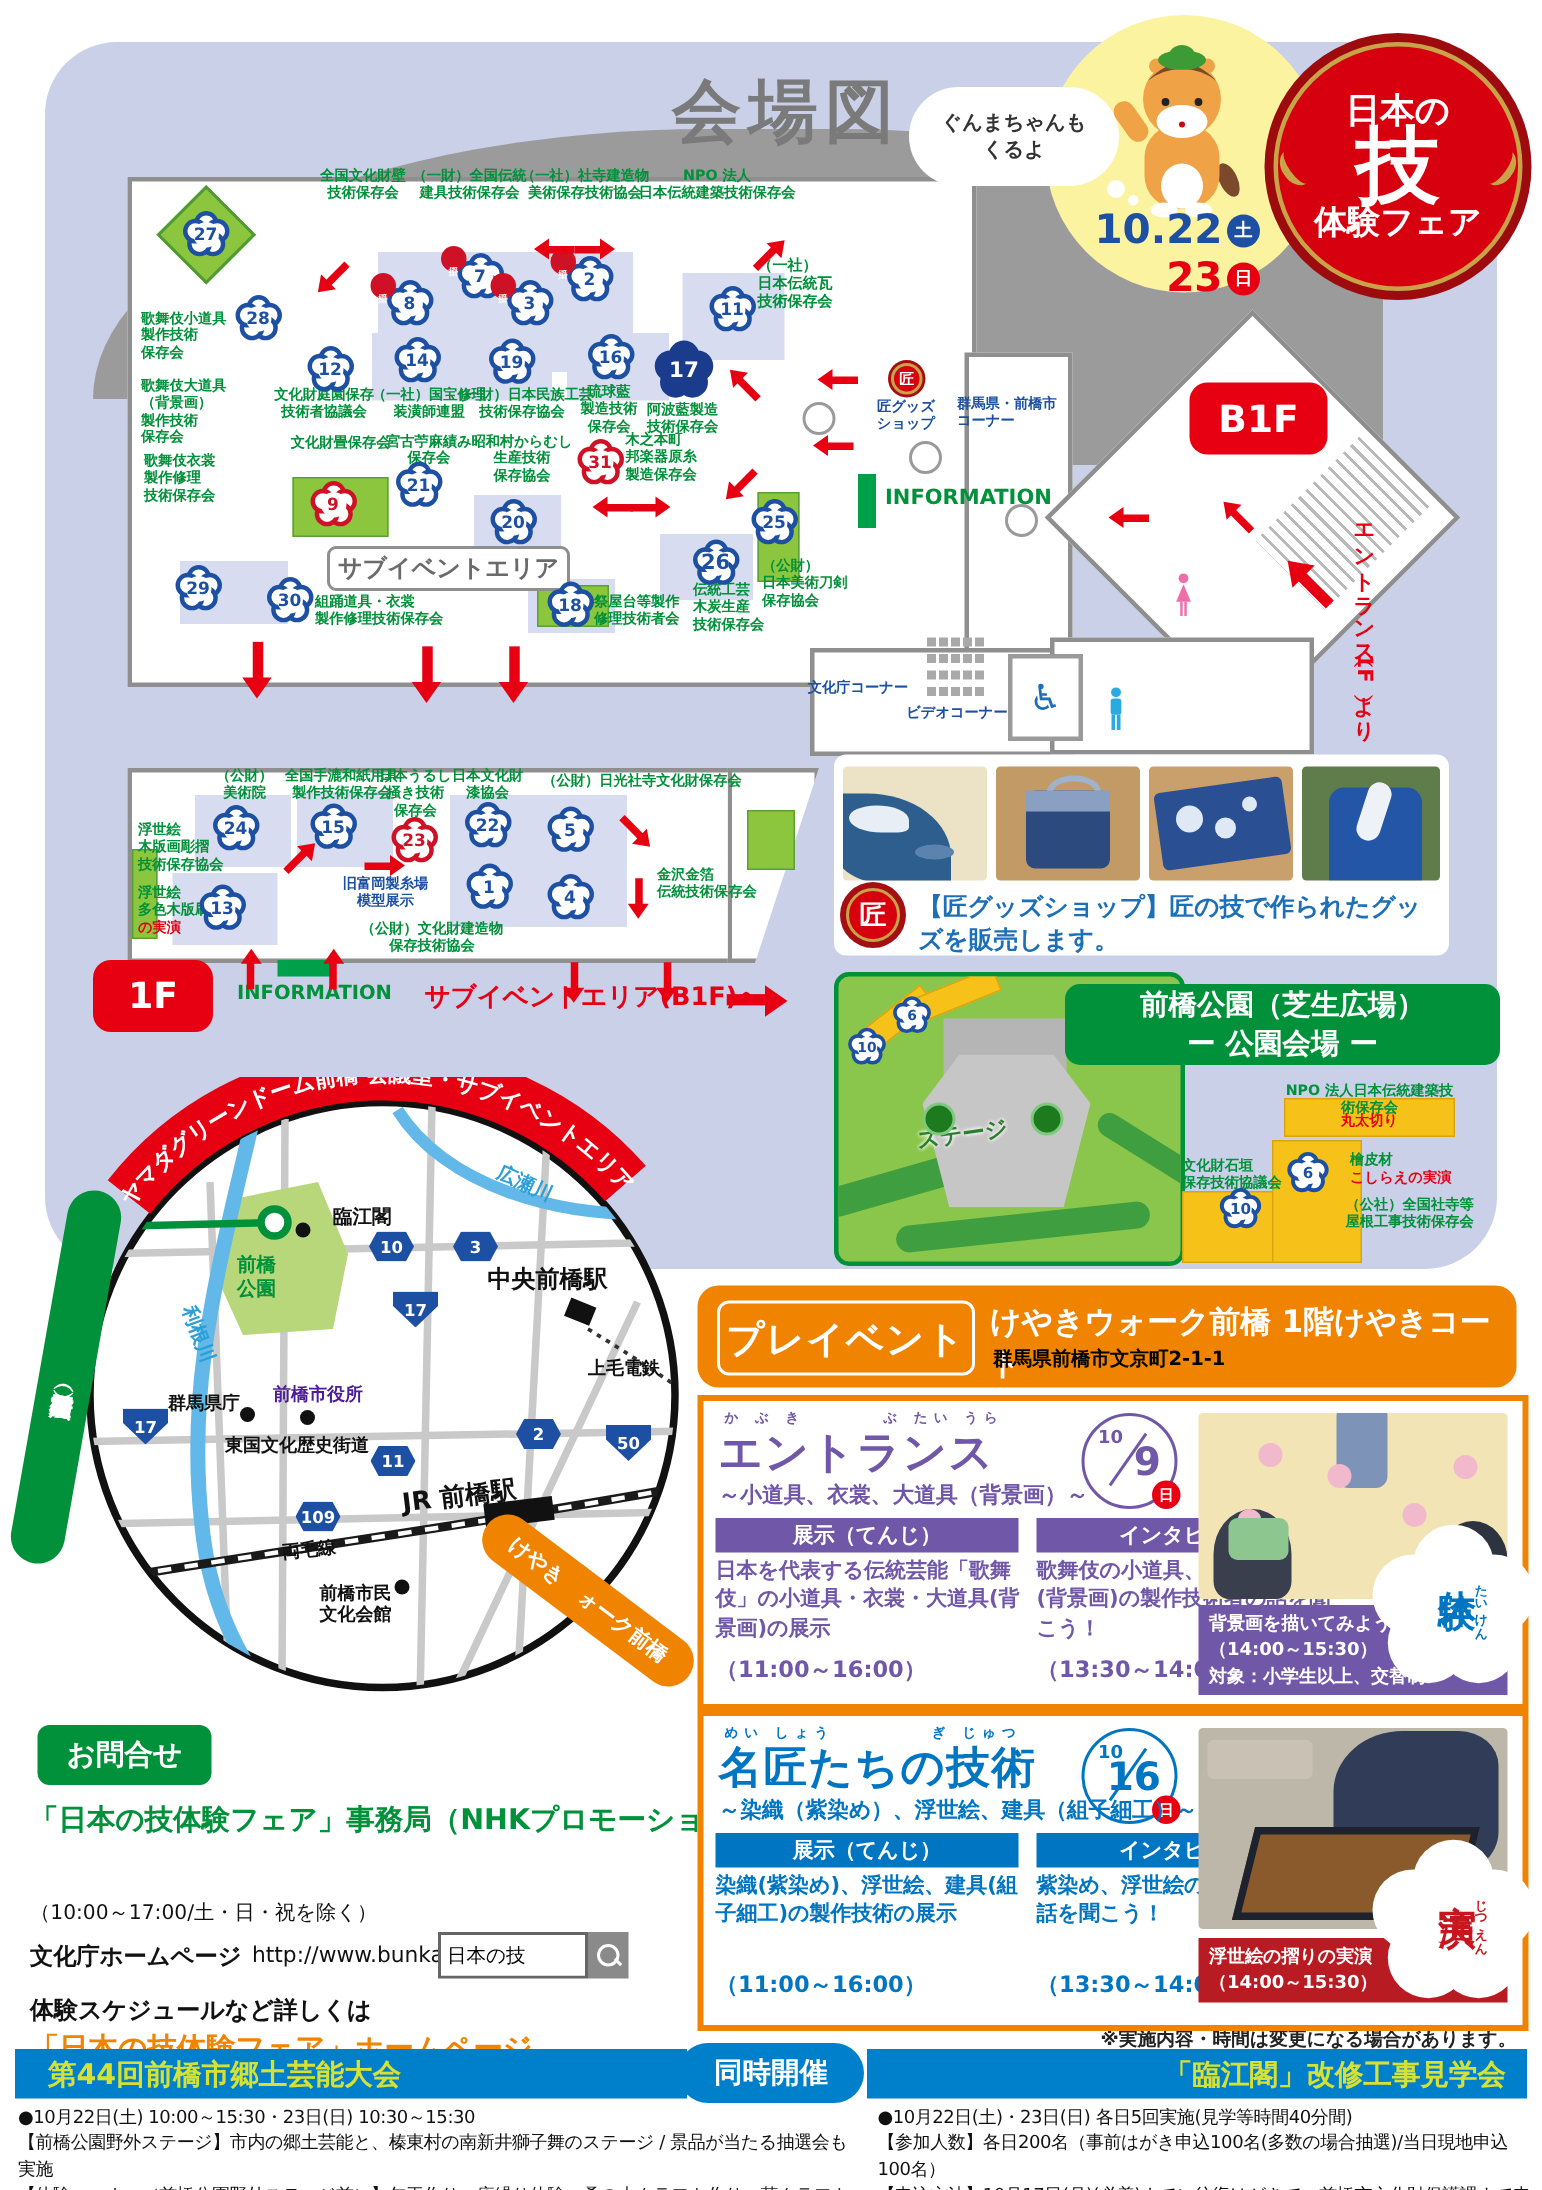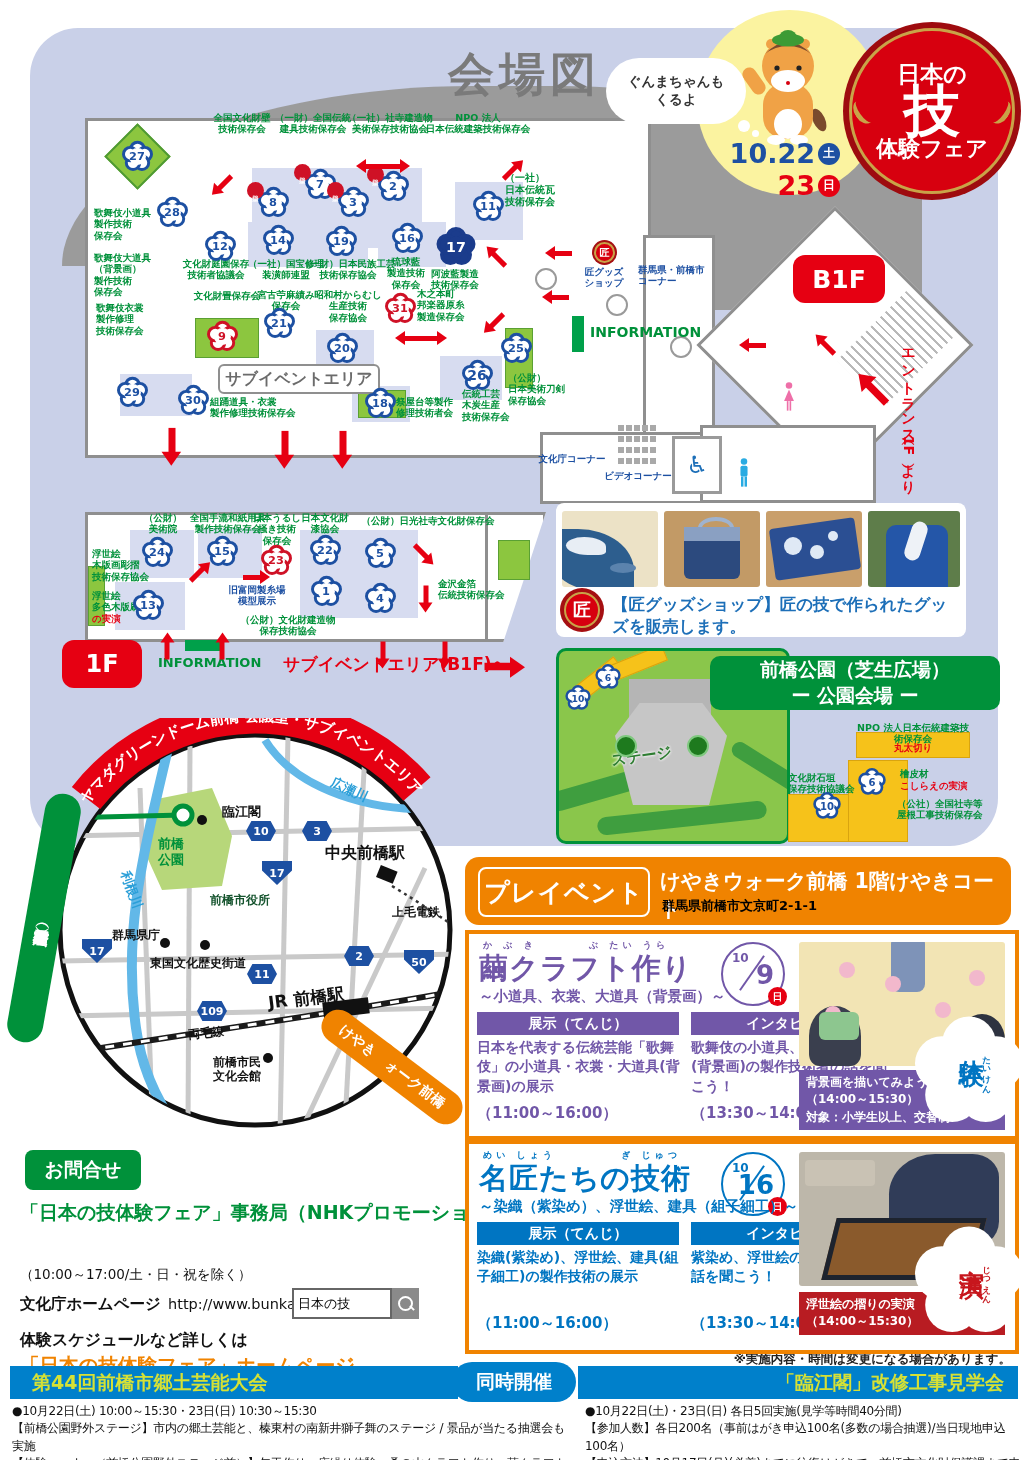--- a/index.html
+++ b/index.html
@@ -300,21 +300,21 @@
   <div class="abs" style="left:371px;top:1042px;width:24px;height:24px;border-radius:50%;background:#f08300;z-index:4;"></div>
 
   <div class="abs pehdr" style="left:465px;top:857px;width:546px;height:68px;">
     <div class="box">プレイベント</div>
     <div class="abs" style="left:195px;top:10px;font-size:20.5px;font-weight:800;color:#fff;">けやきウォーク前橋 1階けやきコート</div>
     <div class="abs" style="left:197px;top:40px;font-size:13px;font-weight:600;color:#000000;">群馬県前橋市文京町2-1-1</div>
   </div>
 
   <div class="card card0" style="top: 930px; height: 202px; --c: #7157a8; --cap: #7157a8; --bc: #0075c2;">
     <div class="furi">か ぶ き　　　　ぶ たい うら</div>
-    <div class="ttl">繭クラフト作り</div>
+    <div class="ttl">エントランス</div>
     <div class="dcir">
       <span class="mo">10</span>
         <span class="sl"></span>
       <span class="dy">9</span>
       <span class="dw">日</span>
     </div>
     <div class="sub">～小道具、衣裳、大道具（背景画）～</div>
     <div class="colh" style="left:8px;width:202px;">展示（てんじ）</div>
     <div class="colh" style="left:222px;width:196px;">インタビュー</div>
     <div class="ctx" style="left:8px;width:208px;">日本を代表する伝統芸能「歌舞伎」の小道具・衣裳・大道具(背景画)の展示</div>
@@ -509,21 +509,21 @@
     <div class="mlabel" style="left: 900px; top: 780px; font-size: 9.5px; color: rgb(230, 0, 18);">こしらえの実演</div>
     <div class="mlabel" style="left: 897px; top: 798px; font-size: 9.5px; color: rgb(0, 145, 58);">（公社）全国社寺等
 屋根工事技術保存会</div>
     <div class="mlabel" style="left: 222px; top: 804px; font-size: 13px; color: rgb(17, 17, 17);">臨江閣</div>
     <div class="mlabel" style="left: 158px; top: 836px; font-size: 13px; color: rgb(0, 145, 58);">前橋
 公園</div>
     <div class="mlabel" style="left: 330px; top: 782px; font-size: 13px; color: rgb(43, 159, 216); transform: rotate(25deg);">広瀬川</div>
     <div class="mlabel" style="left: 325px; top: 843px; font-size: 16px; color: rgb(17, 17, 17);">中央前橋駅</div>
     <div class="mlabel" style="left: 392px; top: 905px; font-size: 12px; color: rgb(17, 17, 17);">上毛電鉄</div>
     <div class="mlabel" style="left: 112px; top: 928px; font-size: 12px; color: rgb(17, 17, 17);">群馬県庁</div>
-    <div class="mlabel" style="left: 182px; top: 893px; font-size: 12px; color: #14532d; margin-left: 28px;">前橋市役所</div>
+    <div class="mlabel" style="left: 182px; top: 922px; font-size: 12px; color: #4c1d95;">前橋市役所</div>
     <div class="mlabel" style="left: 150px; top: 956px; font-size: 12px; color: rgb(17, 17, 17);">東国文化歴史街道</div>
     <div class="mlabel" style="left: 112px; top: 882px; font-size: 13px; color: rgb(43, 159, 216); transform: rotate(70deg);">利根川</div>
     <div class="mlabel" style="left: 268px; top: 988px; font-size: 17px; color: rgb(17, 17, 17); transform: rotate(-7deg);">JR 前橋駅</div>
     <div class="mlabel" style="left: 188px; top: 1026px; font-size: 12px; color: rgb(17, 17, 17); transform: rotate(-6deg);">両毛線</div>
     <div class="mlabel" style="left: 213px; top: 1055px; font-size: 12px; color: rgb(17, 17, 17);">前橋市民
 文化会館</div>
     <div class="marker" style="left: 123.5px; top: 142.5px; width: 27px; height: 27px;">
       <div style="position:absolute;inset:-10px;background:#8cc63f;border:2px solid #4e9a34;transform:rotate(45deg);"></div>
       <svg viewBox="-16 -16 32 32" style="position:absolute;inset:0;overflow:visible;">
         <circle cx="0" cy="-9" r="8" fill="#fff" stroke="#1d50a2" stroke-width="3.5"></circle>

